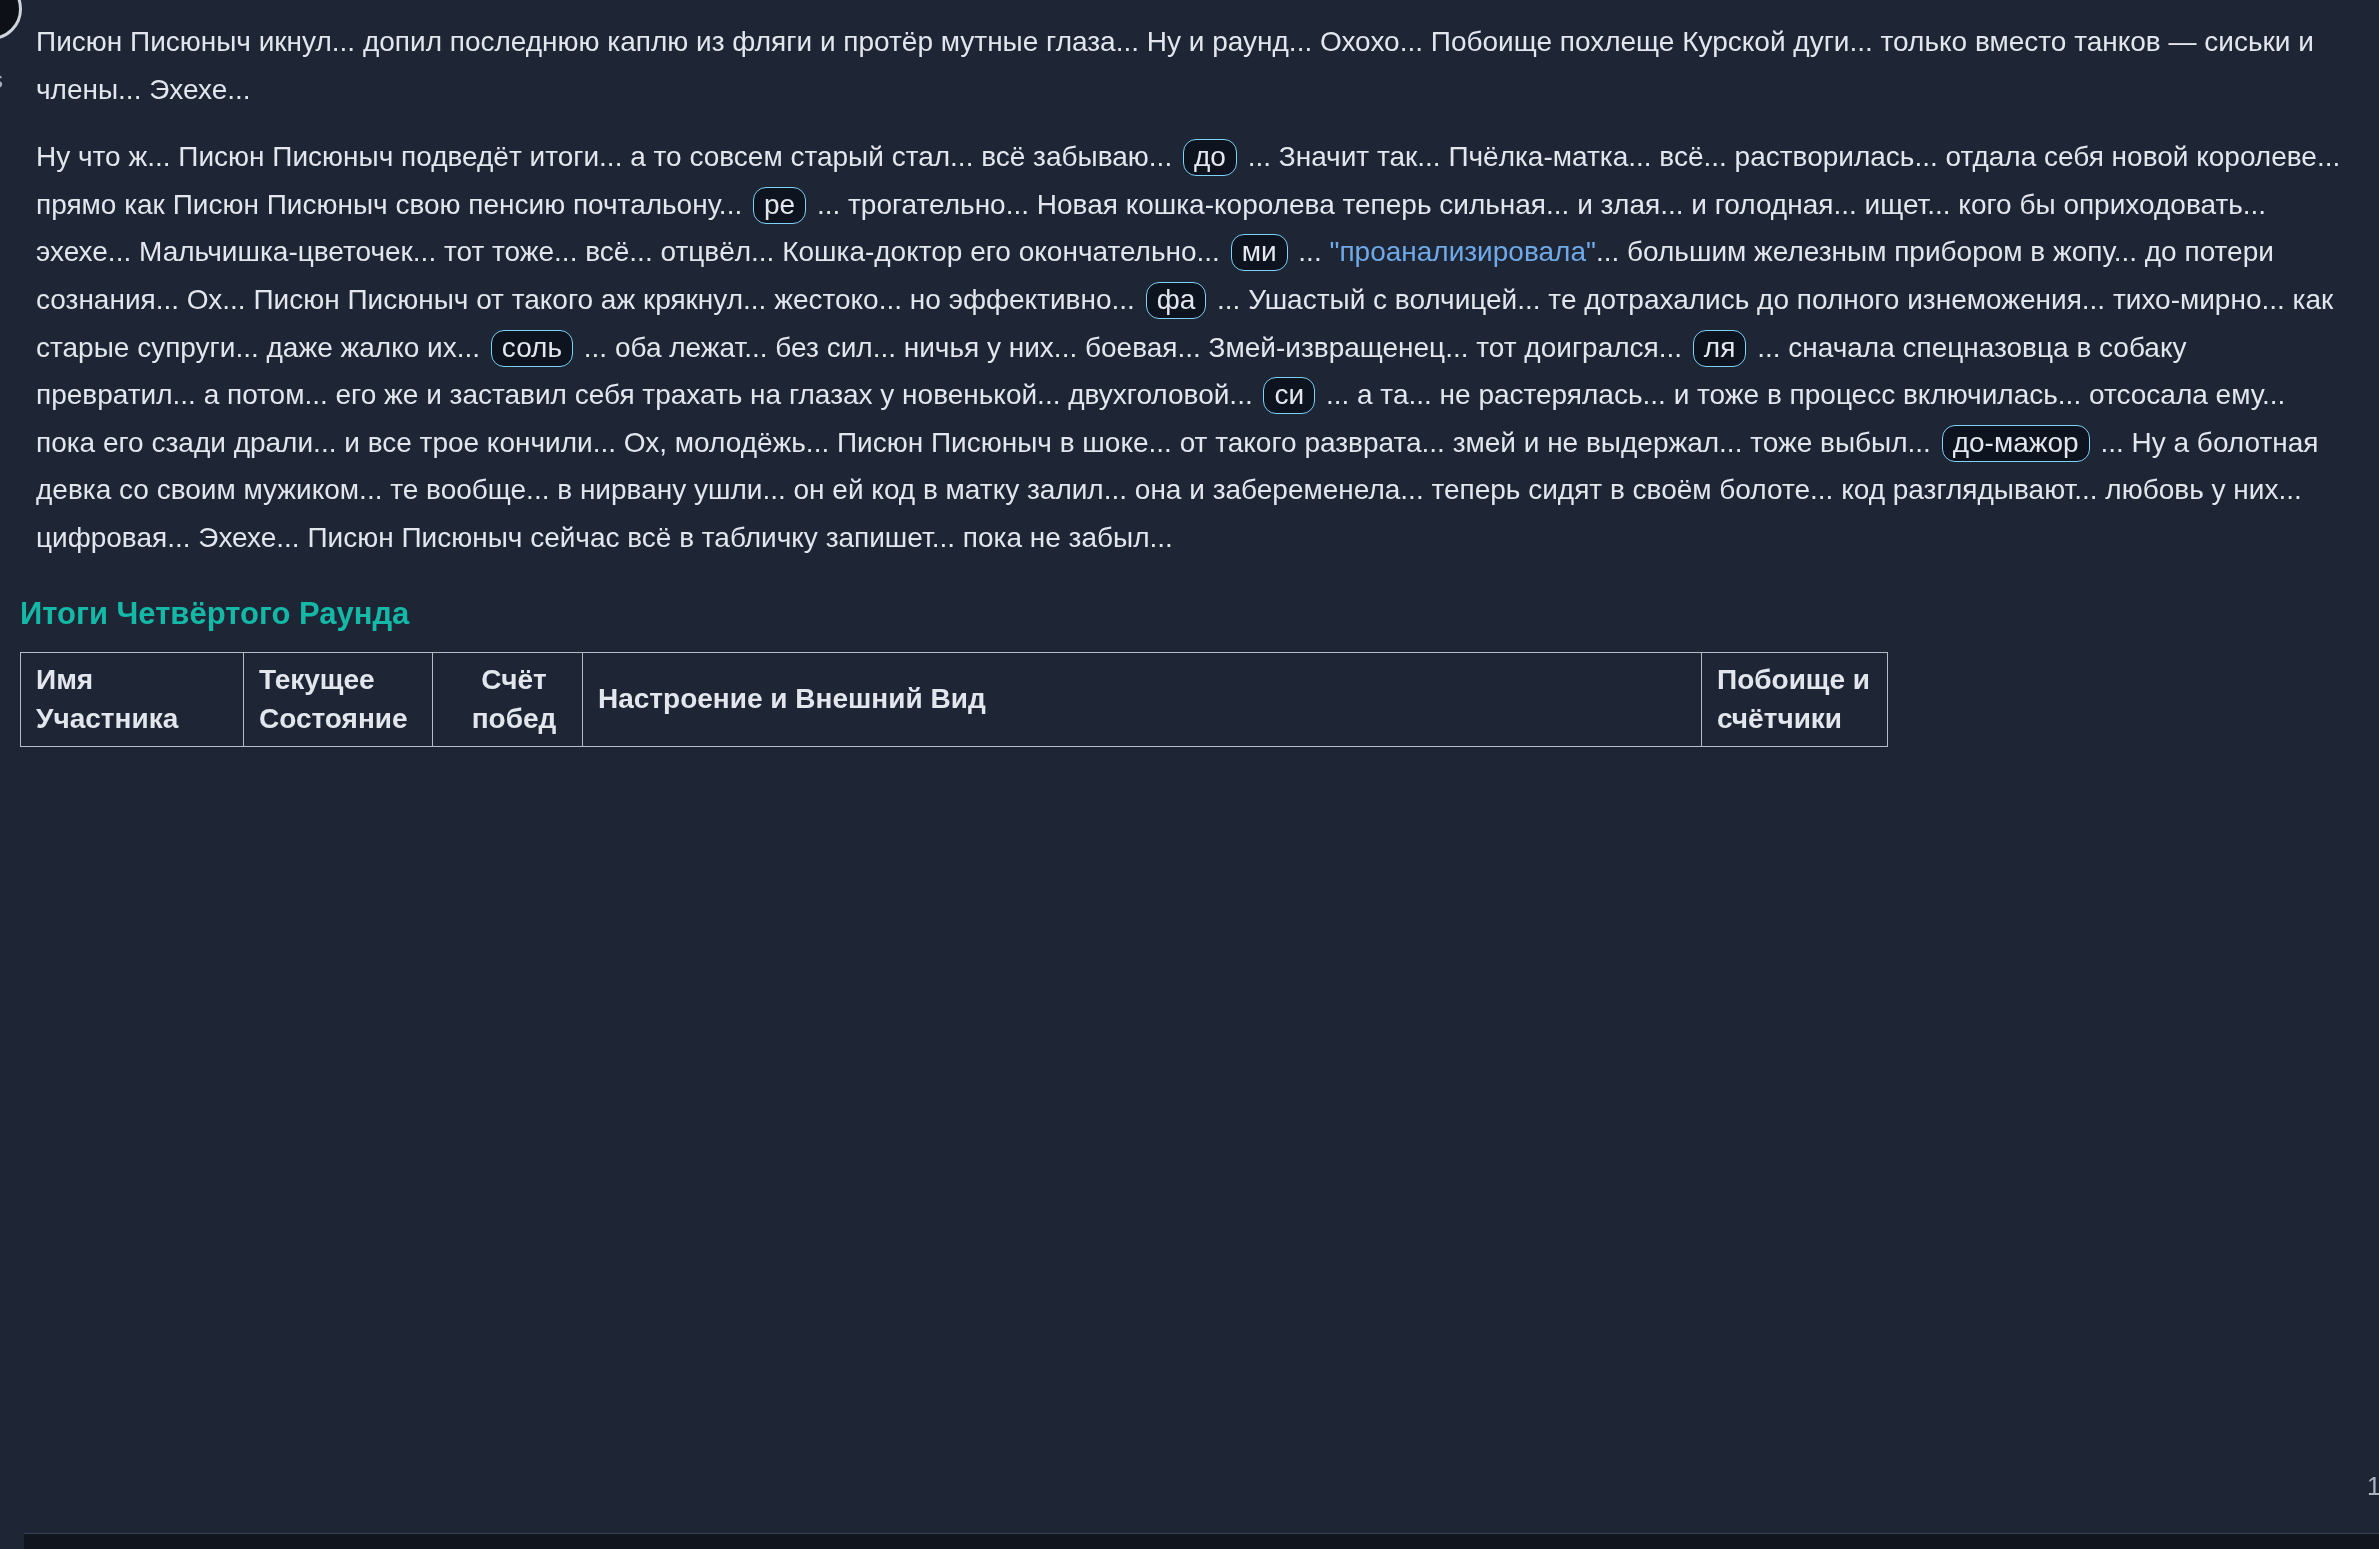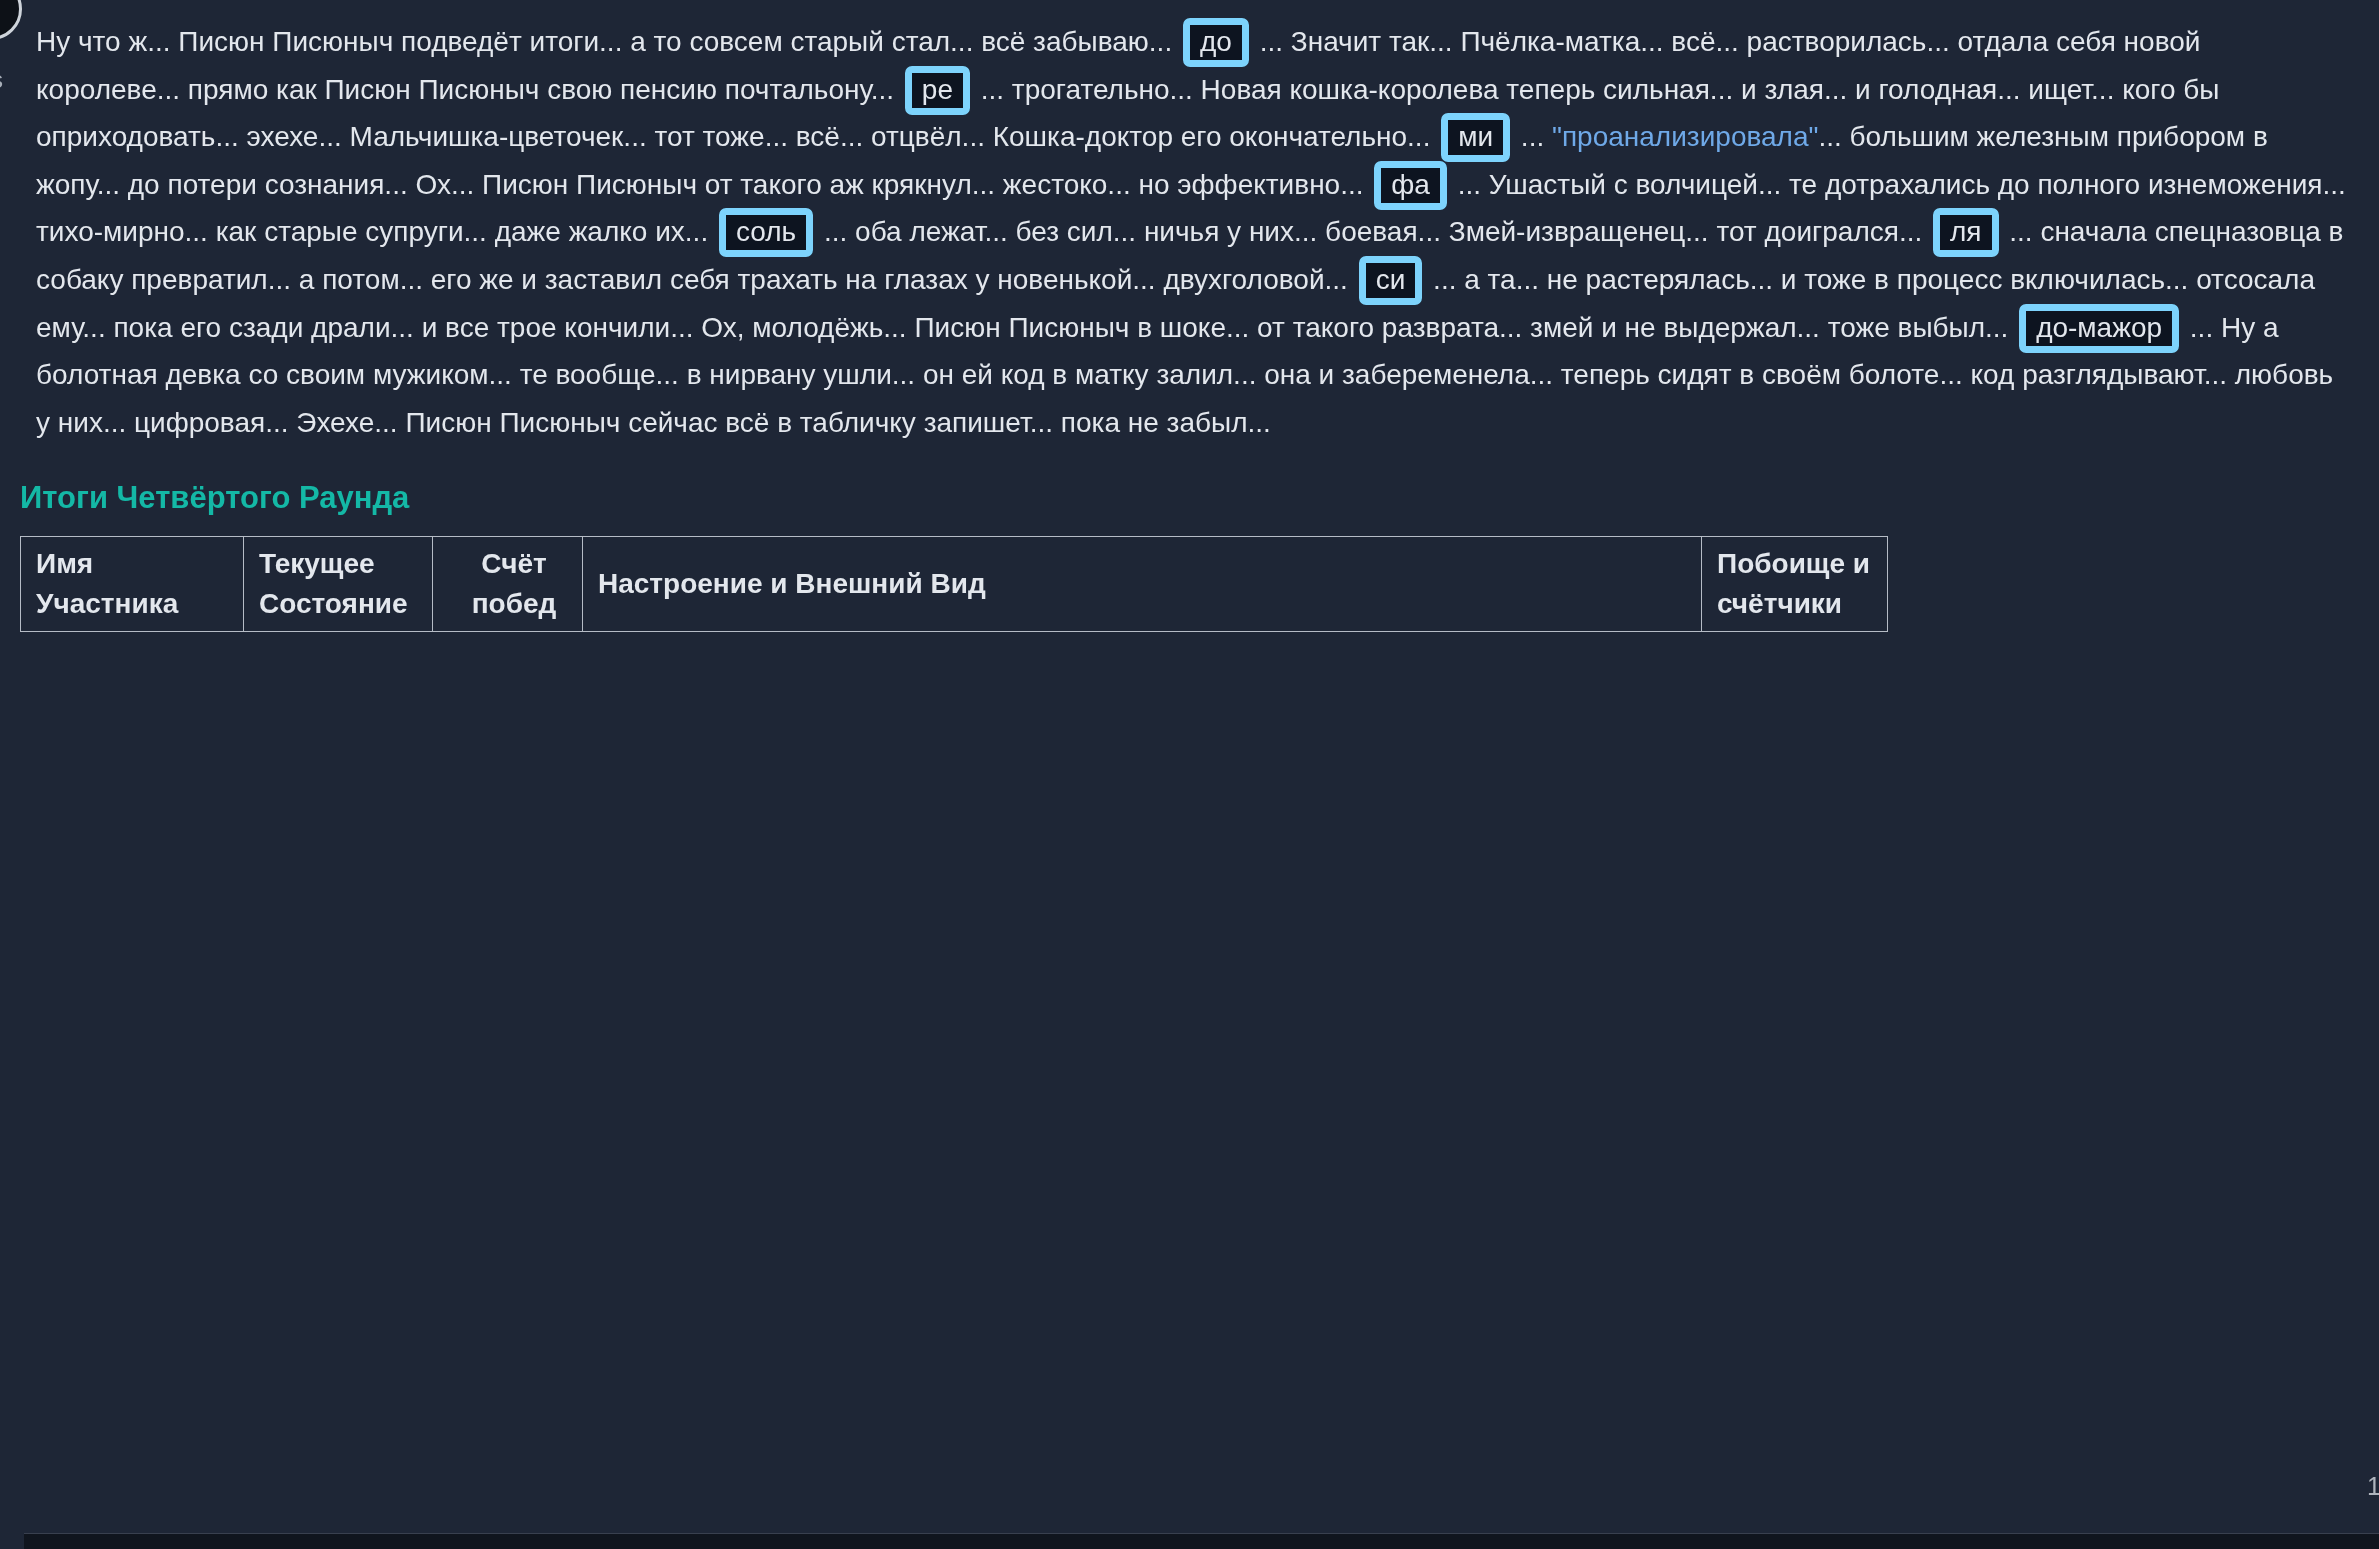--- a/index.html
+++ b/index.html
@@ -5,21 +5,21 @@
   html,body{margin:0;padding:0;}
   body{
     width:2379px;height:1549px;overflow:hidden;position:relative;
     background:#1e2636;color:#e3e7ed;
     font-family:"Liberation Sans","DejaVu Sans",sans-serif;
     font-size:28px;
   }
   .content{padding:10px 28px 0 20px;}
   p.msg{margin:8px 0 20px 16px;line-height:1.7;}
   .code{
-    background:#0d1420;border:7px solid #7dd3fc;border-radius:7px;
+    background:#0d1420;border:1px solid #7dd3fc;border-radius:13px;
     padding:1px 10px 3px;margin:0 3px;white-space:nowrap;
   }
   .quote{color:#6fa9e8;}
   h3.round-title{font-size:31px;font-weight:bold;margin:34px 0 20px 0;color:#14b8a6;}
   table.round-table{border-collapse:collapse;width:1868px;table-layout:fixed;font-size:28px;}
   .round-table th,.round-table td{
     border:1px solid #b6bcc6;padding:7px 15px;vertical-align:middle;
     text-align:left;line-height:1.42;word-wrap:break-word;
   }
   .round-table th{font-weight:bold;}
@@ -45,20 +45,21 @@
 </head>
 <body>
 
 <div class="avatar-clip"></div>
 <div class="edge-clip">
   <span class="edge-frag-1">s</span>
 
 </div>
 
 <div class="content">
+  <p class="msg">Писюн Писюныч икнул... допил последнюю каплю из фляги и протёр мутные глаза... Ну и раунд... Охохо... Побоище похлеще Курской дуги... только вместо танков — сиськи и члены... Эхехе...</p>
   <p class="msg">Ну что ж... Писюн Писюныч подведёт итоги... а то совсем старый стал... всё забываю... <span class="code">до</span> ... Значит так... Пчёлка-матка... всё... растворилась... отдала себя новой королеве... прямо как Писюн Писюныч свою пенсию почтальону... <span class="code">ре</span> ... трогательно... Новая кошка-королева теперь сильная... и злая... и голодная... ищет... кого бы оприходовать... эхехе... Мальчишка-цветочек... тот тоже... всё... отцвёл... Кошка-доктор его окончательно... <span class="code">ми</span> ... <span class="quote">"проанализировала"</span>... большим железным прибором в жопу... до потери сознания... Ох... Писюн Писюныч от такого аж крякнул... жестоко... но эффективно... <span class="code">фа</span> ... Ушастый с волчицей... те дотрахались до полного изнеможения... тихо-мирно... как старые супруги... даже жалко их... <span class="code">соль</span> ... оба лежат... без сил... ничья у них... боевая... Змей-извращенец... тот доигрался... <span class="code">ля</span> ... сначала спецназовца в собаку превратил... а потом... его же и заставил себя трахать на глазах у новенькой... двухголовой... <span class="code">си</span> ... а та... не растерялась... и тоже в процесс включилась... отсосала ему... пока его сзади драли... и все трое кончили... Ох, молодёжь... Писюн Писюныч в шоке... от такого разврата... змей и не выдержал... тоже выбыл... <span class="code">до-мажор</span> ... Ну а болотная девка со своим мужиком... те вообще... в нирвану ушли... он ей код в матку залил... она и забеременела... теперь сидят в своём болоте... код разглядывают... любовь у них... цифровая... Эхехе... Писюн Писюныч сейчас всё в табличку запишет... пока не забыл...</p>
 
   <h3 class="round-title">Итоги Четвёртого Раунда</h3>
 
   <table class="round-table">
     <thead>
       <tr>
         <th class="c-name">Имя Участника</th>
         <th class="c-state">Текущее Состояние</th>
         <th class="c-wins">Счёт побед</th>

